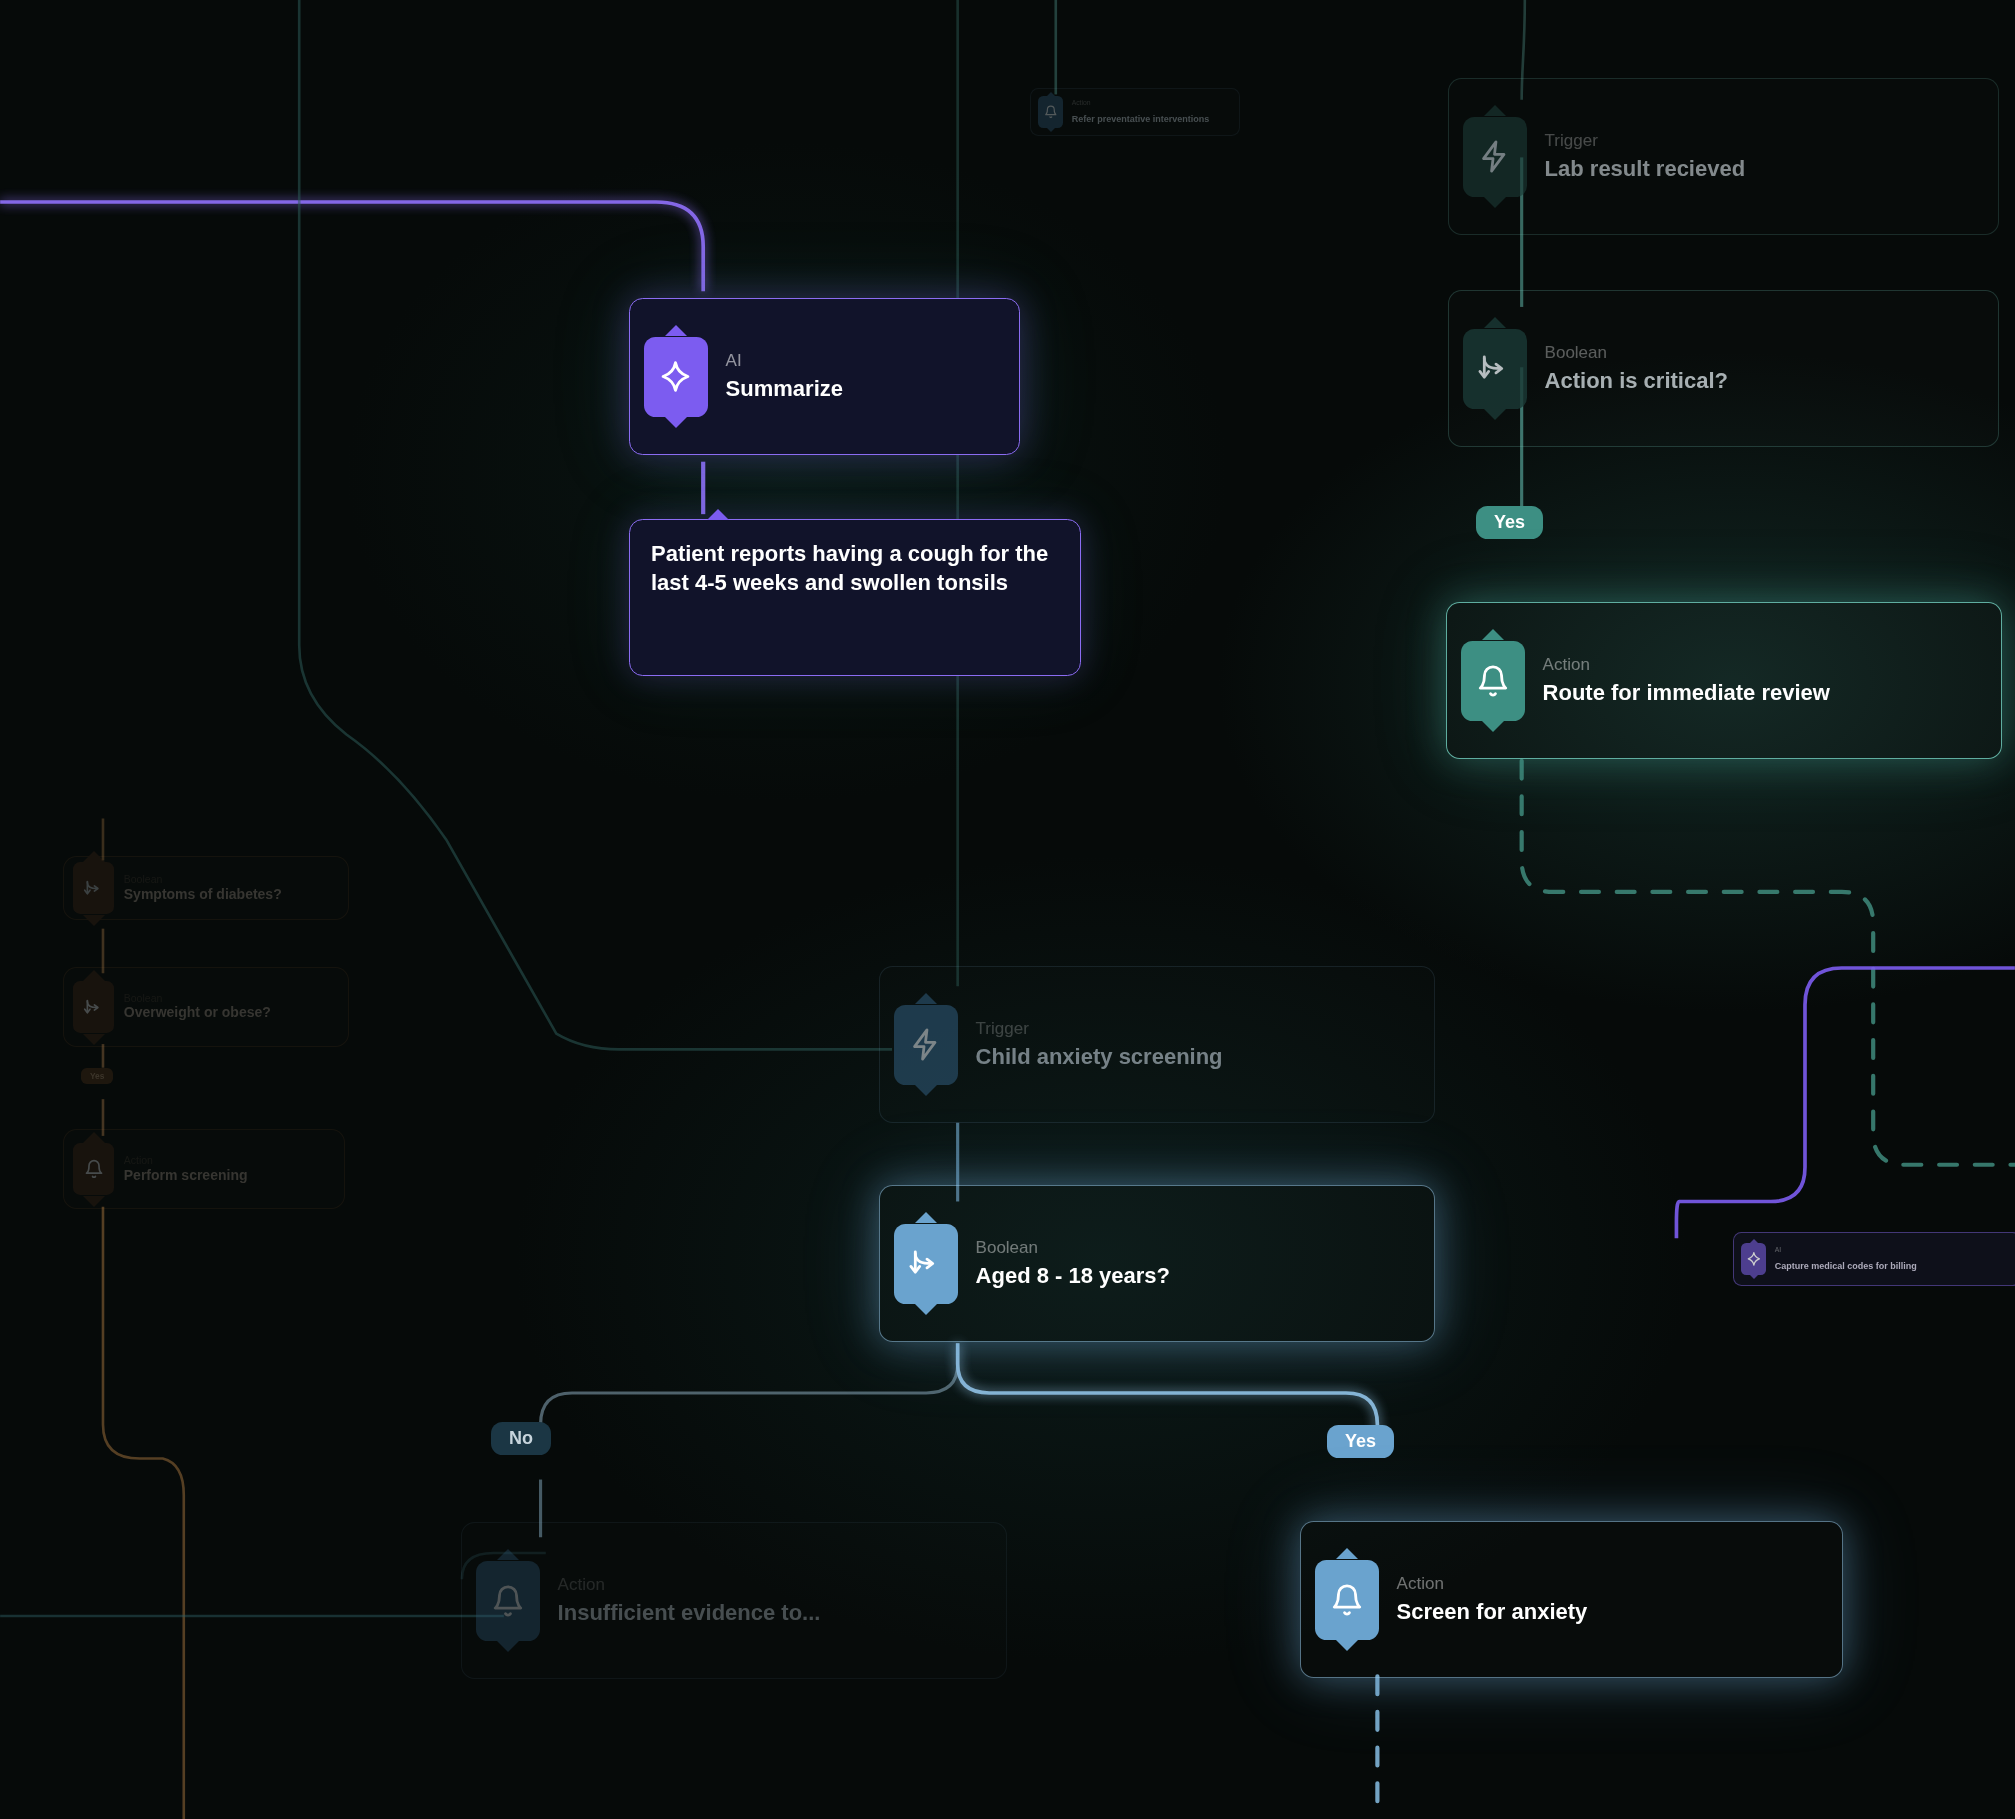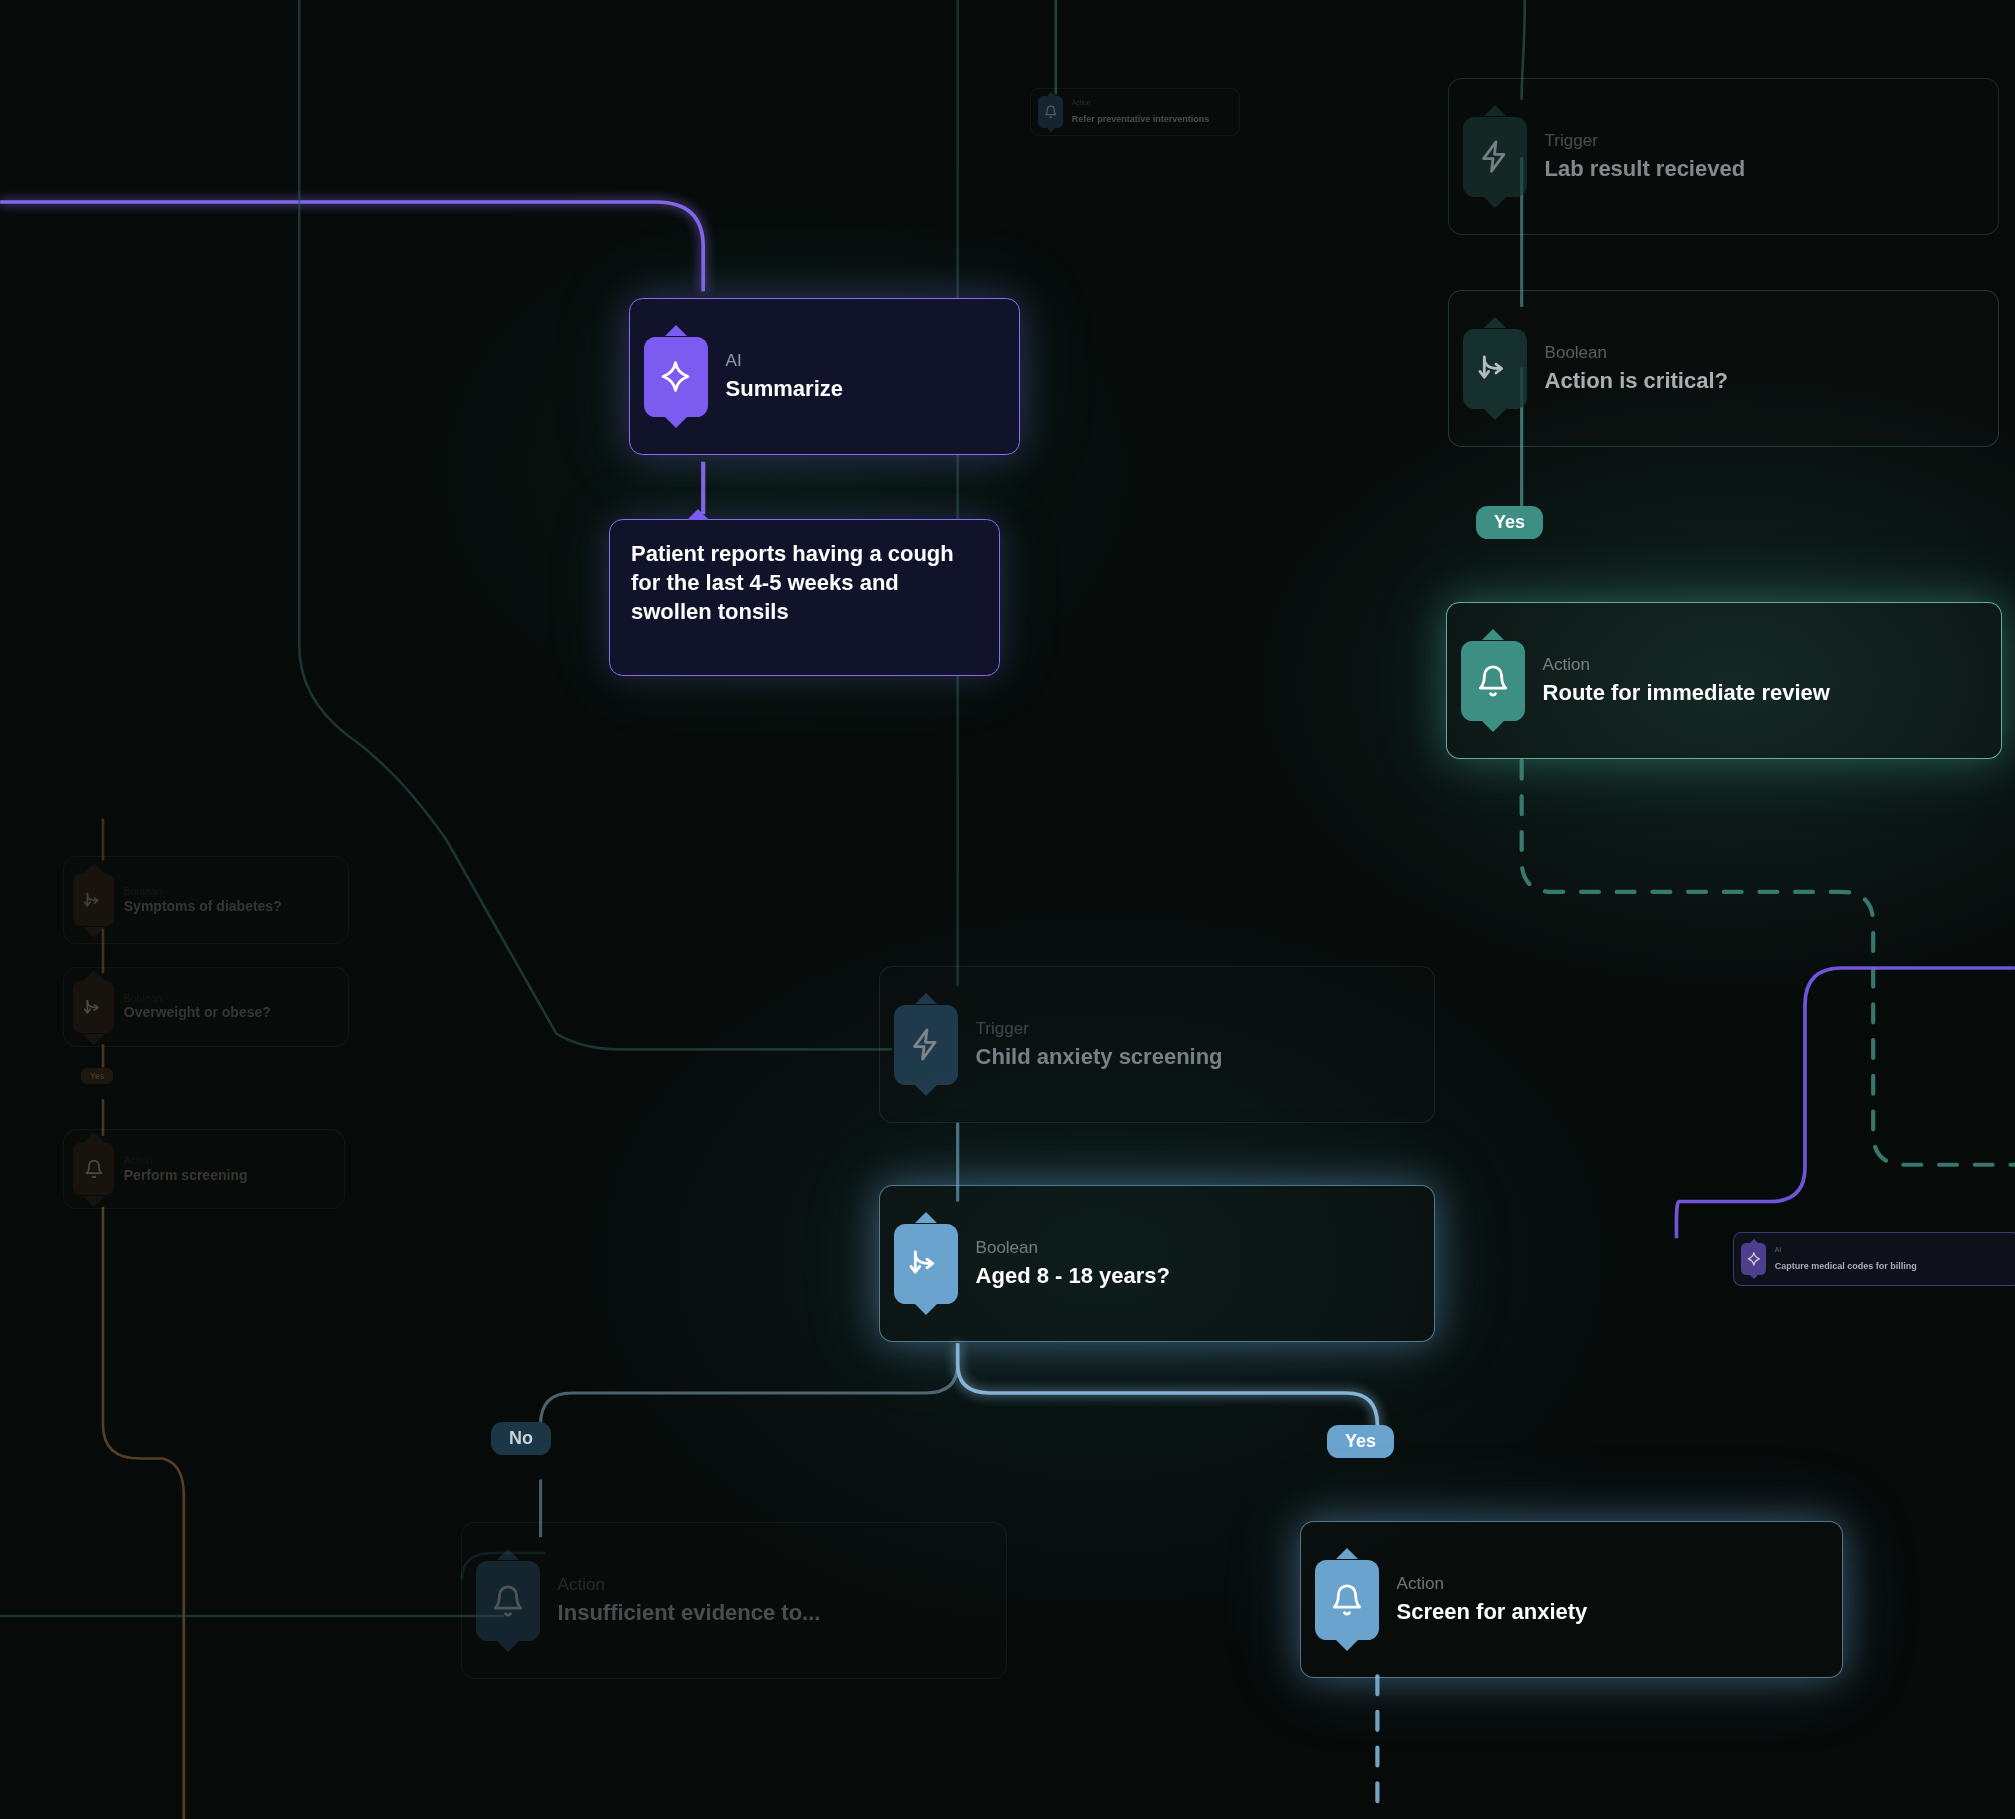--- a/index.html
+++ b/index.html
@@ -257,21 +257,21 @@
       <svg class="ico" width="35" height="35" viewBox="0 0 24 24" fill="none" stroke="#ffffff" stroke-width="2" stroke-linejoin="round">
         <path d="M12 2.5c.9 5 3.6 7.7 8.5 9.5-4.9 1.8-7.6 4.5-8.5 9.5-.9-5-3.6-7.7-8.5-9.5 4.9-1.8 7.6-4.5 8.5-9.5z"></path>
       </svg>
     </div>
     <div class="txt">
       <div class="kind">AI</div>
       <div class="title">Summarize</div>
     </div>
   </div>
 
-  <div class="note" style="left:609px;top:519px;width:391px;height:157px;">
+  <div class="note" style="left:629px;top:519px;width:452px;height:157px;">
     <div class="ntext">Patient reports having a cough for the last 4-5 weeks and swollen tonsils</div>
   </div>
 
   <div class="node small v-ai-dim faded-soft" style="left:1733px;top:1232px;width:288px;height:54px;">
     <div class="tile">
       <svg class="ico" width="15.7" height="15.7" viewBox="0 0 24 24" fill="none" stroke="#ffffff" stroke-width="2" stroke-linejoin="round">
         <path d="M12 2.5c.9 5 3.6 7.7 8.5 9.5-4.9 1.8-7.6 4.5-8.5 9.5-.9-5-3.6-7.7-8.5-9.5 4.9-1.8 7.6-4.5 8.5-9.5z"></path>
       </svg>
     </div>
     <div class="txt">
@@ -330,21 +330,21 @@
         <path d="M18 8a6 6 0 1 0-12 0c0 7-3 9-3 9h18s-3-2-3-9"></path>
           <path d="M13.7 21a2 2 0 0 1-3.4 0"></path>
       </svg>
     </div>
     <div class="txt">
       <div class="kind">Action</div>
       <div class="title">Screen for anxiety</div>
     </div>
   </div>
 
-  <div class="node v-amber faded-strong" style="left:63px;top:856px;width:286px;height:88px;padding:7.3px 9.4px;gap:9.4px;">
+  <div class="node v-amber faded-strong" style="left:63px;top:856px;width:286px;height:64px;padding:7.3px 9.4px;gap:9.4px;">
     <div class="tile" style="width:41px;height:52px;border-radius:7.3px;">
       <svg class="ico" width="21" height="21" viewBox="0 0 24 24" fill="none" stroke="#9aa2a6" stroke-width="1.9" stroke-linecap="round" stroke-linejoin="round">
         <path d="M5 4v13"></path>
           <path d="M2 14l3 4 3-4"></path>
           <path d="M5 5c0 6 5 7 11 7"></path>
           <path d="M13 9l4 3-4 3"></path>
       </svg>
     </div>
     <div class="txt" style="gap:2.6px;">
       <div class="kind" style="font-size:10.5px;">Boolean</div>

